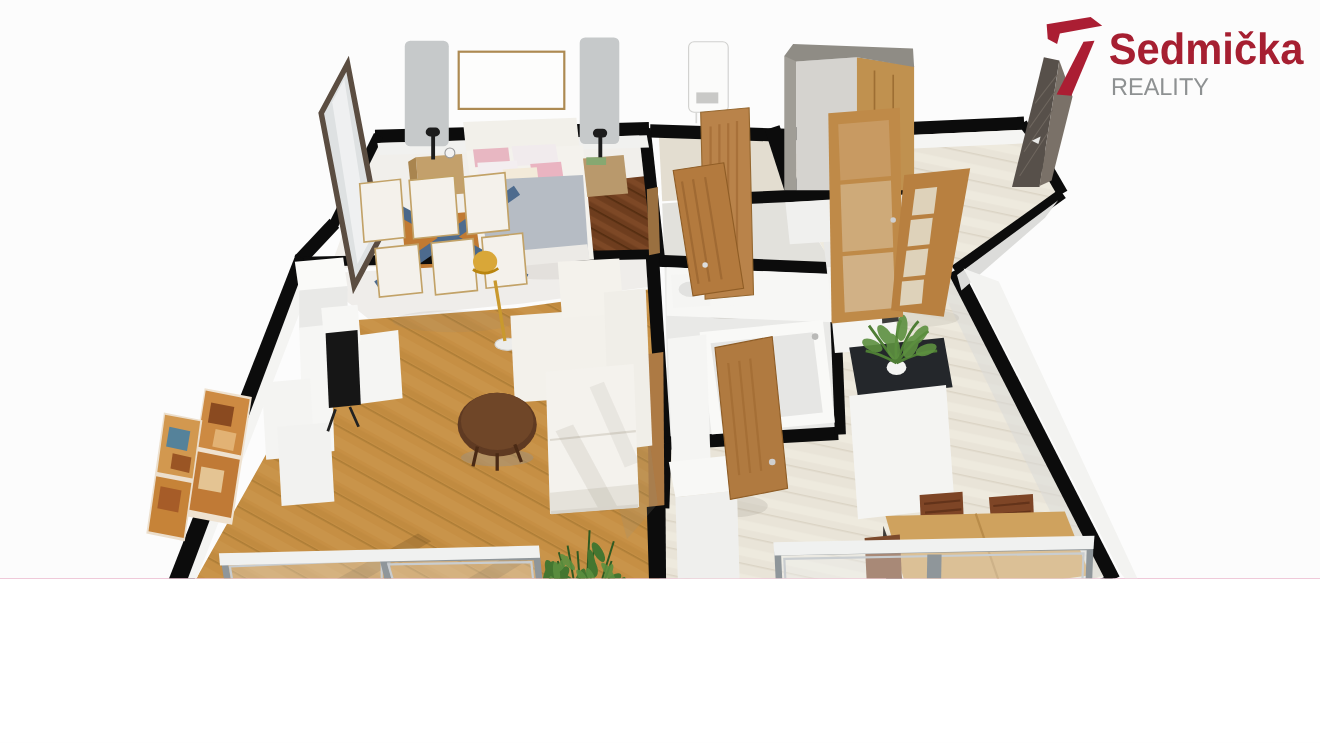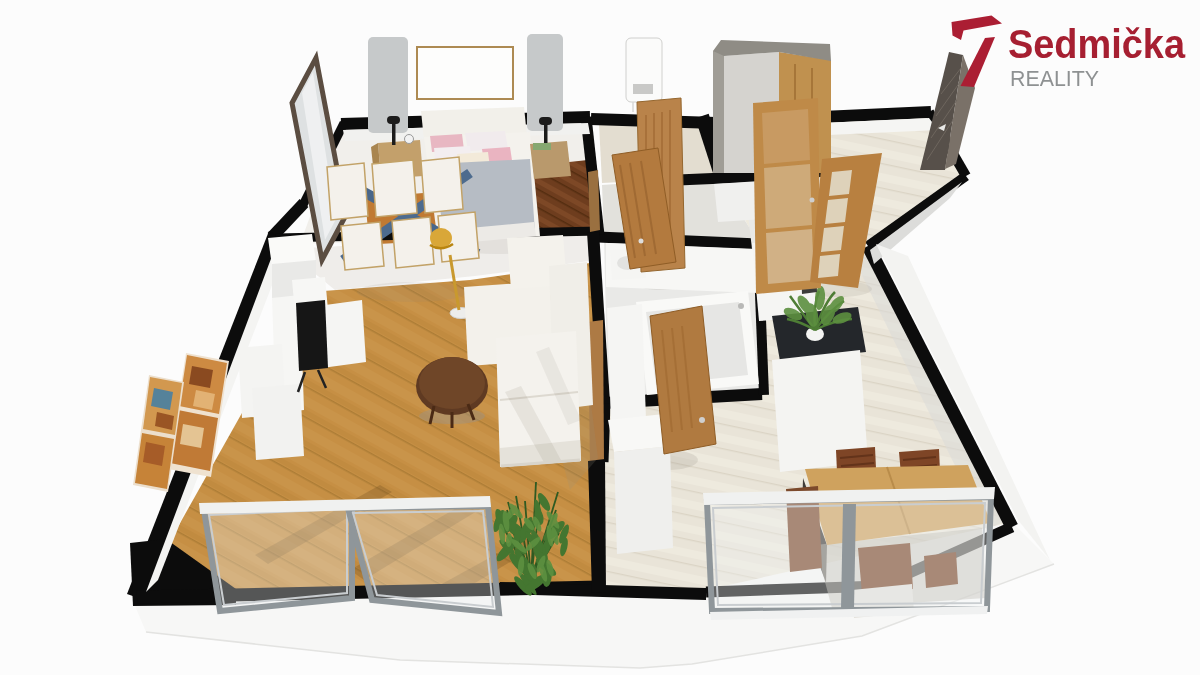--- a/index.html
+++ b/index.html
@@ -1,16 +1,16 @@
 <!DOCTYPE html>
 <html><head>
 <meta charset="utf-8">
 <style>
 html,body{margin:0;padding:0;background:#ffffff;}
-#stage{position:relative;width:1200px;height:675px;overflow:hidden;background:#be185d;font-family:"Liberation Sans", sans-serif;}
+#stage{position:relative;width:1200px;height:526px;overflow:hidden;background:#be185d;font-family:"Liberation Sans", sans-serif;}
 </style>
 </head>
 <body>
 <div id="stage">
 <svg width="1200" height="675" viewBox="0 0 1200 675">
 <defs>
 <pattern id="wood" width="27" height="27" patternUnits="userSpaceOnUse" patternTransform="rotate(29)">
 <rect width="27" height="27" fill="#c68f44"></rect>
 <rect y="0" width="27" height="1.5" fill="#ad7d36"></rect>
 <rect y="9" width="27" height="9" fill="#c9944a"></rect>

